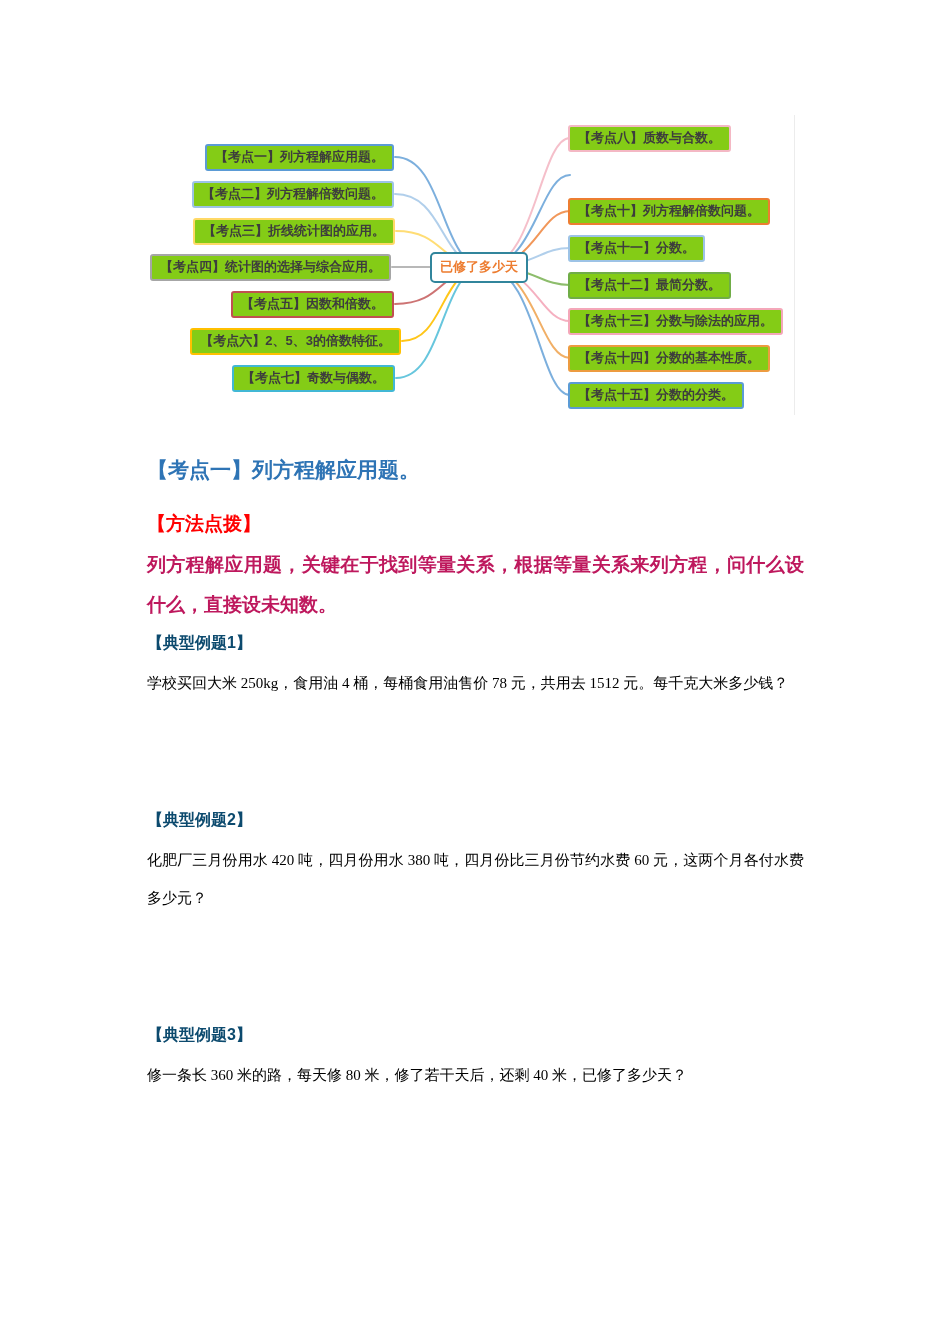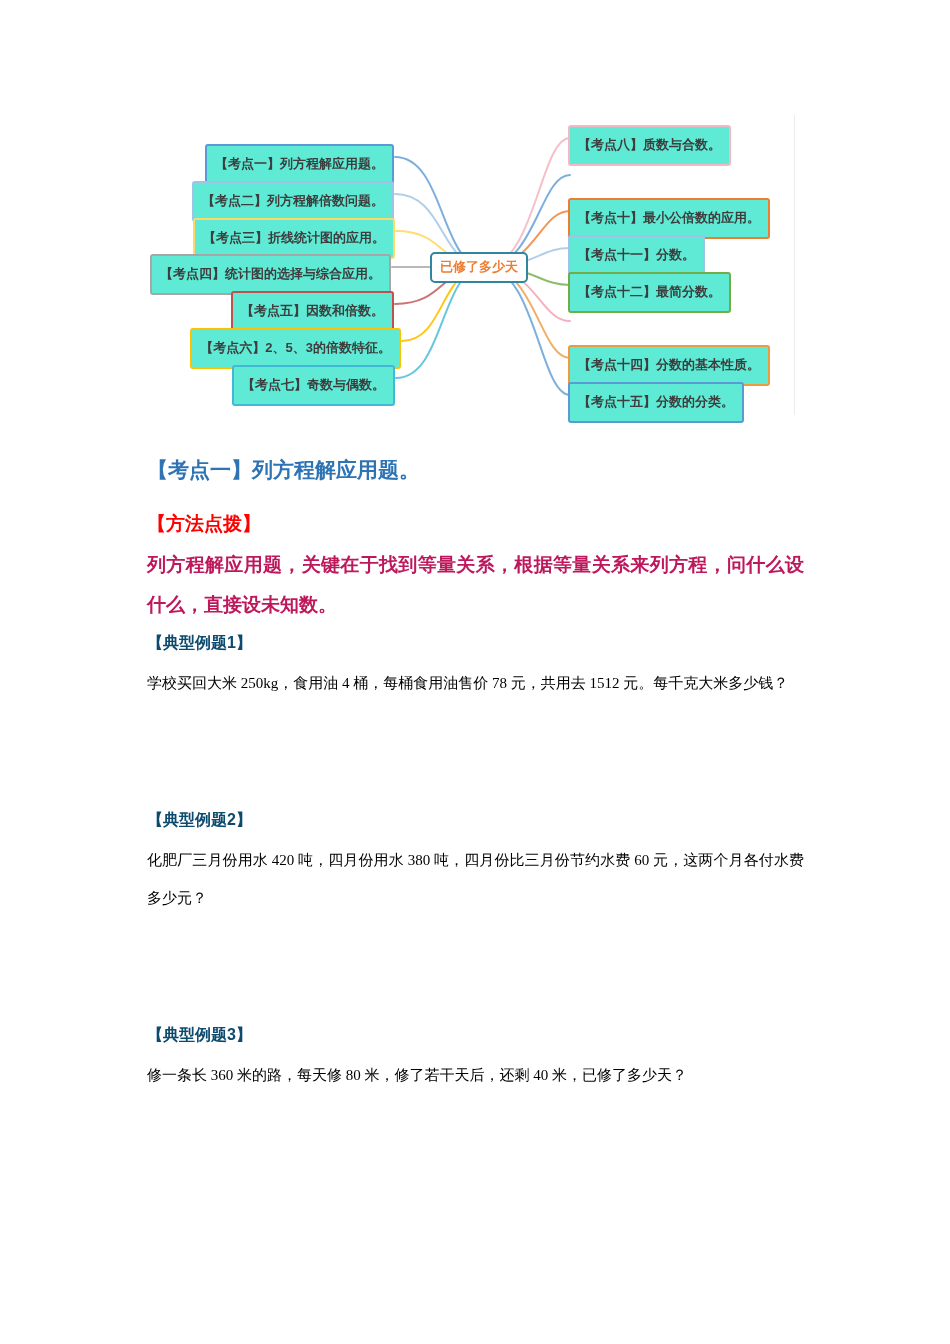--- a/index.html
+++ b/index.html
@@ -17,24 +17,24 @@
   .mindmap {
     position: absolute;
     left: 155px; top: 115px;
     width: 640px; height: 300px;
     border-right: 1px solid #ececec;
   }
   .connectors { position: absolute; left: 0; top: 0; width: 640px; height: 300px; z-index: 0; }
   .mnode {
     position: absolute;
     z-index: 1;
-    background: #5eead4;
+    background: #84cc16;
     border: 2px solid #999999;
     border-radius: 3px;
-    padding: 10px 8px;
+    padding: 3px 8px;
     font-family: "Liberation Sans", sans-serif;
     font-size: 13px;
     font-weight: bold;
     color: #3d3d3d;
     white-space: nowrap;
     line-height: 1.3;
   }
   .center-node {
     position: absolute;
     left: 275px; top: 137px;
@@ -127,23 +127,24 @@
 
   <div class="mnode l1" style="border-color: rgb(91, 155, 213);">【考点一】列方程解应用题。</div>
   <div class="mnode l2" style="border-color: rgb(157, 195, 230);">【考点二】列方程解倍数问题。</div>
   <div class="mnode l3" style="border-color: rgb(255, 217, 102);">【考点三】折线统计图的应用。</div>
   <div class="mnode l4" style="border-color: rgb(166, 166, 166);">【考点四】统计图的选择与综合应用。</div>
   <div class="mnode l5" style="border-color: rgb(192, 80, 80);">【考点五】因数和倍数。</div>
   <div class="mnode l6" style="border-color: rgb(255, 192, 0);">【考点六】2、5、3的倍数特征。</div>
   <div class="mnode l7" style="border-color: rgb(65, 184, 213);">【考点七】奇数与偶数。</div>
 
   <div class="mnode r1" style="border-color: rgb(244, 184, 196);">【考点八】质数与合数。</div>
-  <div class="mnode r3" style="border-color: rgb(237, 125, 49);">【考点十】最小公倍数的应用。</div>
+  <div class="mnode r3" style="border-color: rgb(237, 125, 49);">【考点十】列方程解倍数问题。</div>
   <div class="mnode r4" style="border-color: rgb(157, 195, 230);">【考点十一】分数。</div>
   <div class="mnode r5" style="border-color: rgb(112, 173, 71);">【考点十二】最简分数。</div>
+  <div class="mnode r6" style="border-color: rgb(244, 167, 185);">【考点十三】分数与除法的应用。</div>
   <div class="mnode r7" style="border-color: rgb(237, 155, 64);">【考点十四】分数的基本性质。</div>
   <div class="mnode r8" style="border-color: rgb(91, 155, 213);">【考点十五】分数的分类。</div>
 
   <div class="center-node" style="border-color: rgb(49, 133, 156);">已修了多少天</div>
 </div>
 
 <div class="content">
 
   <div class="kaodian-heading">【考点一】列方程解应用题。</div>
 

